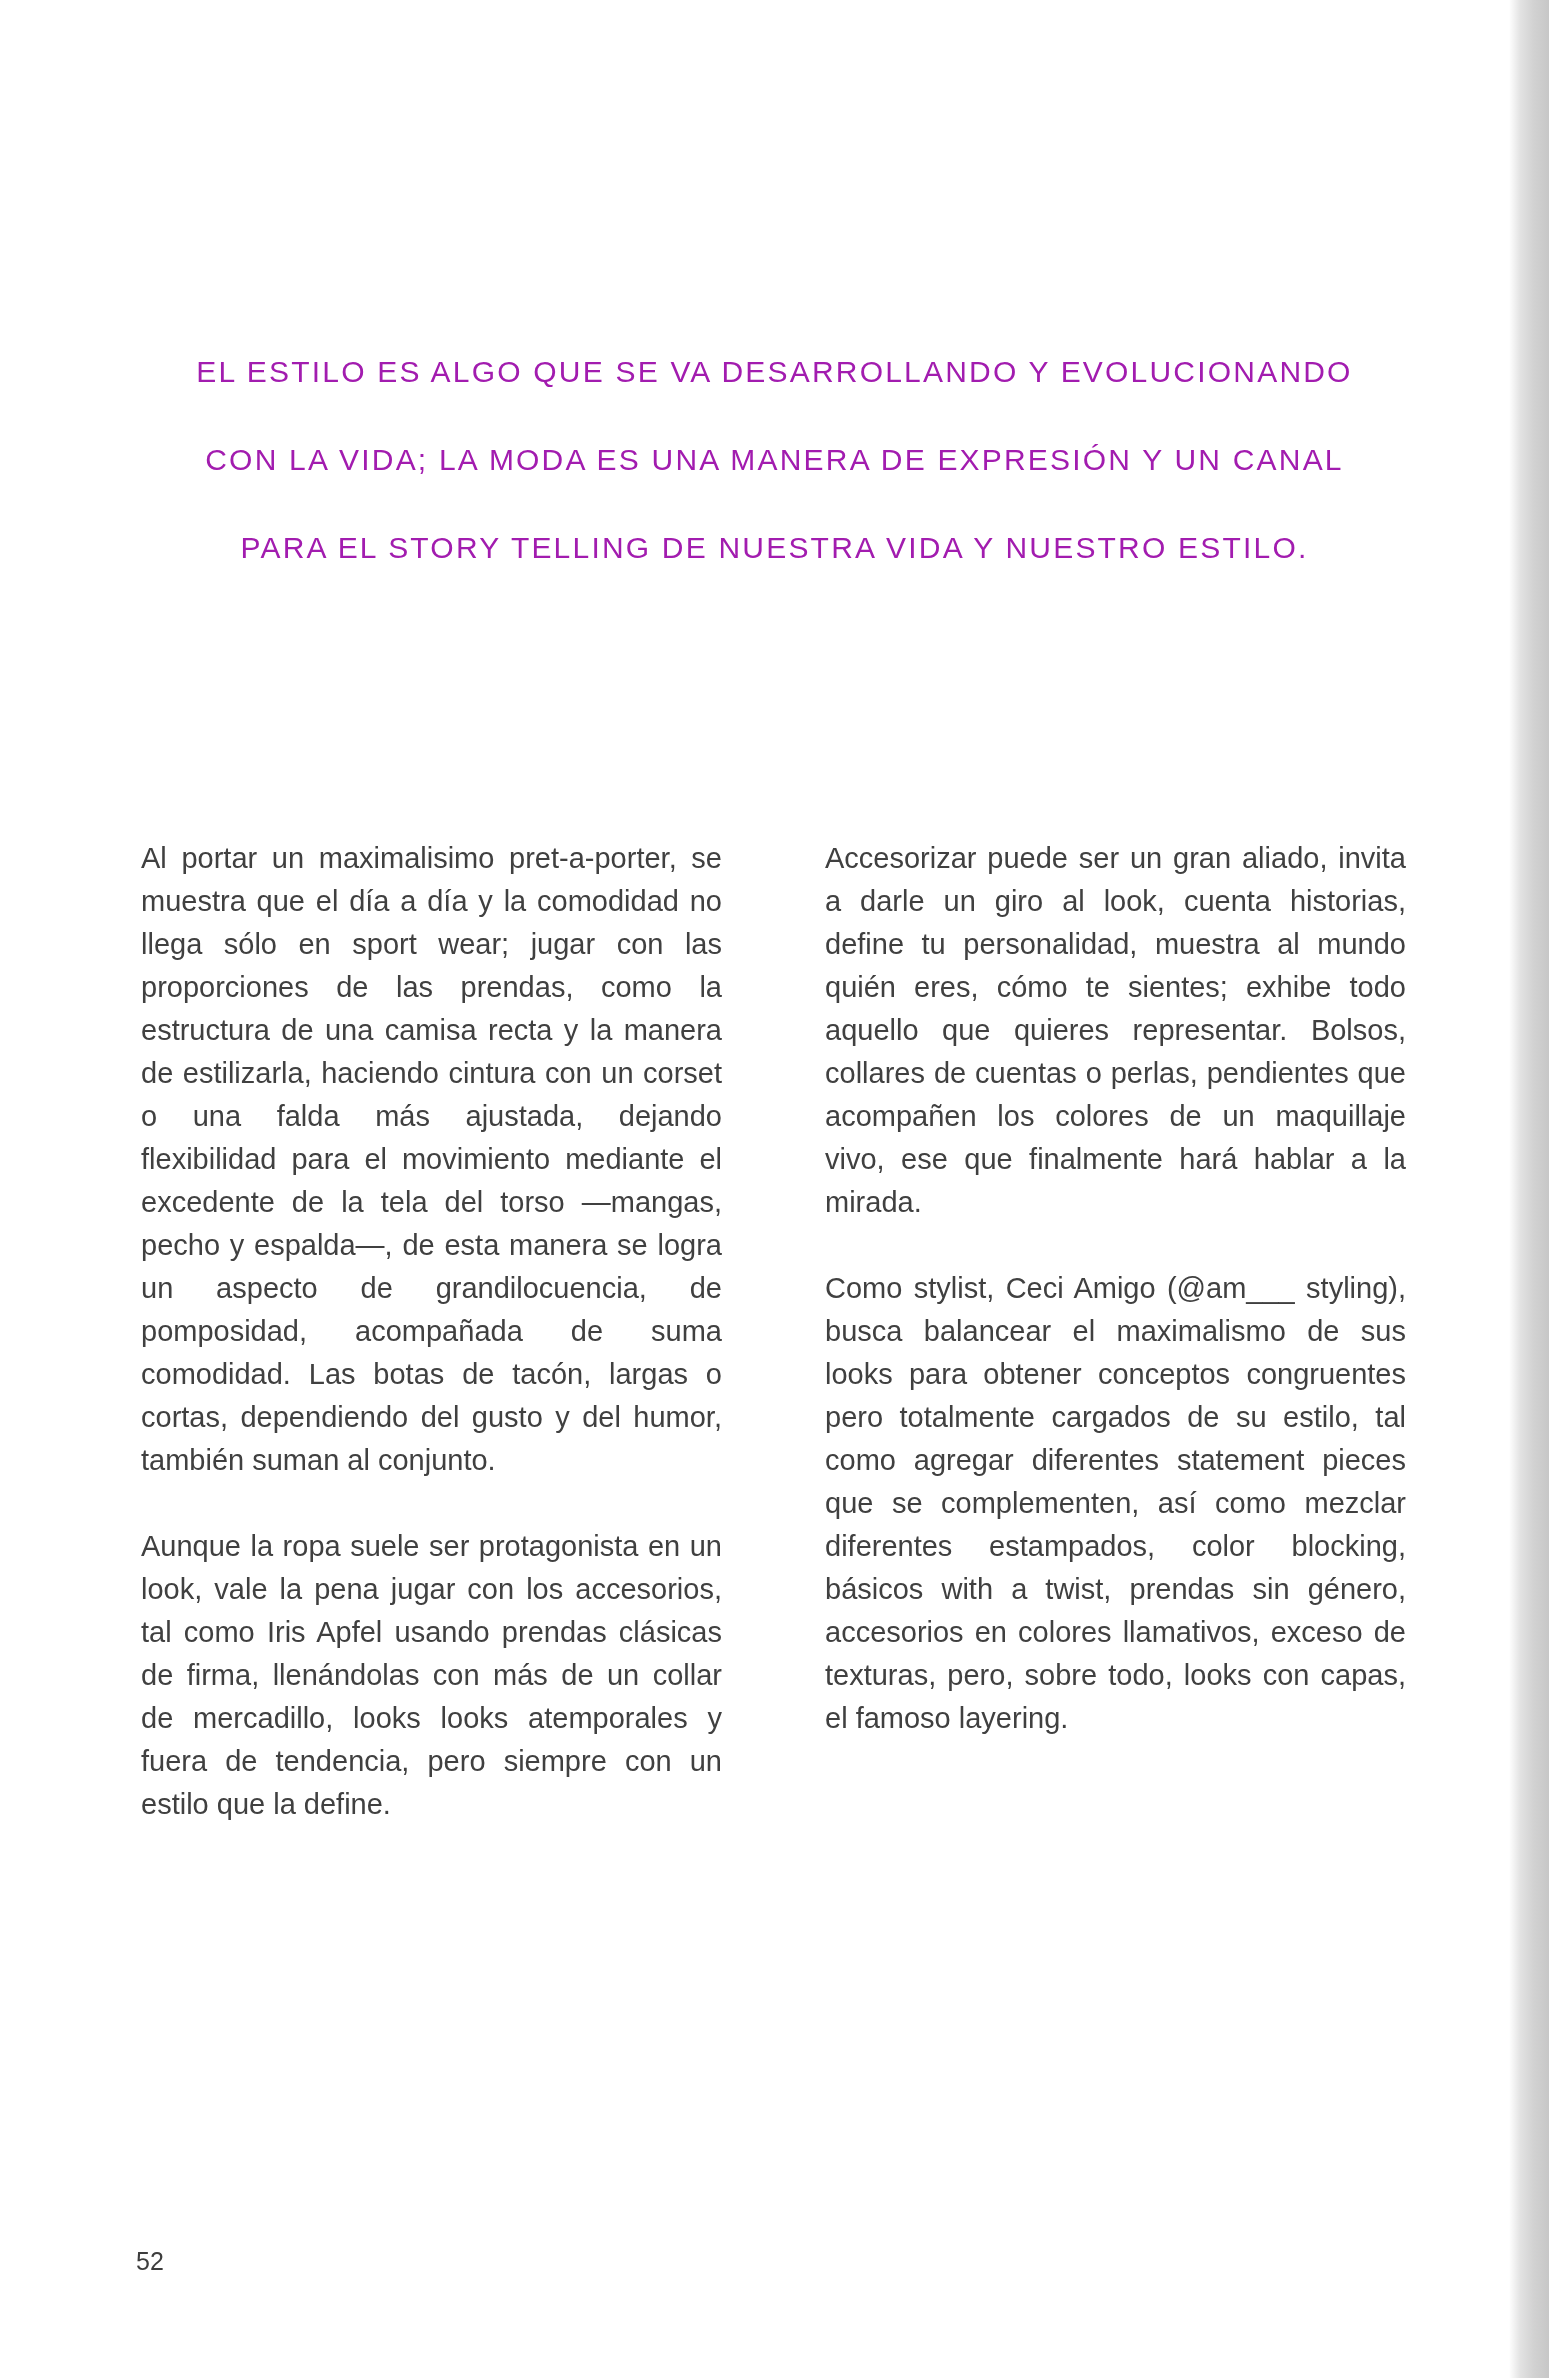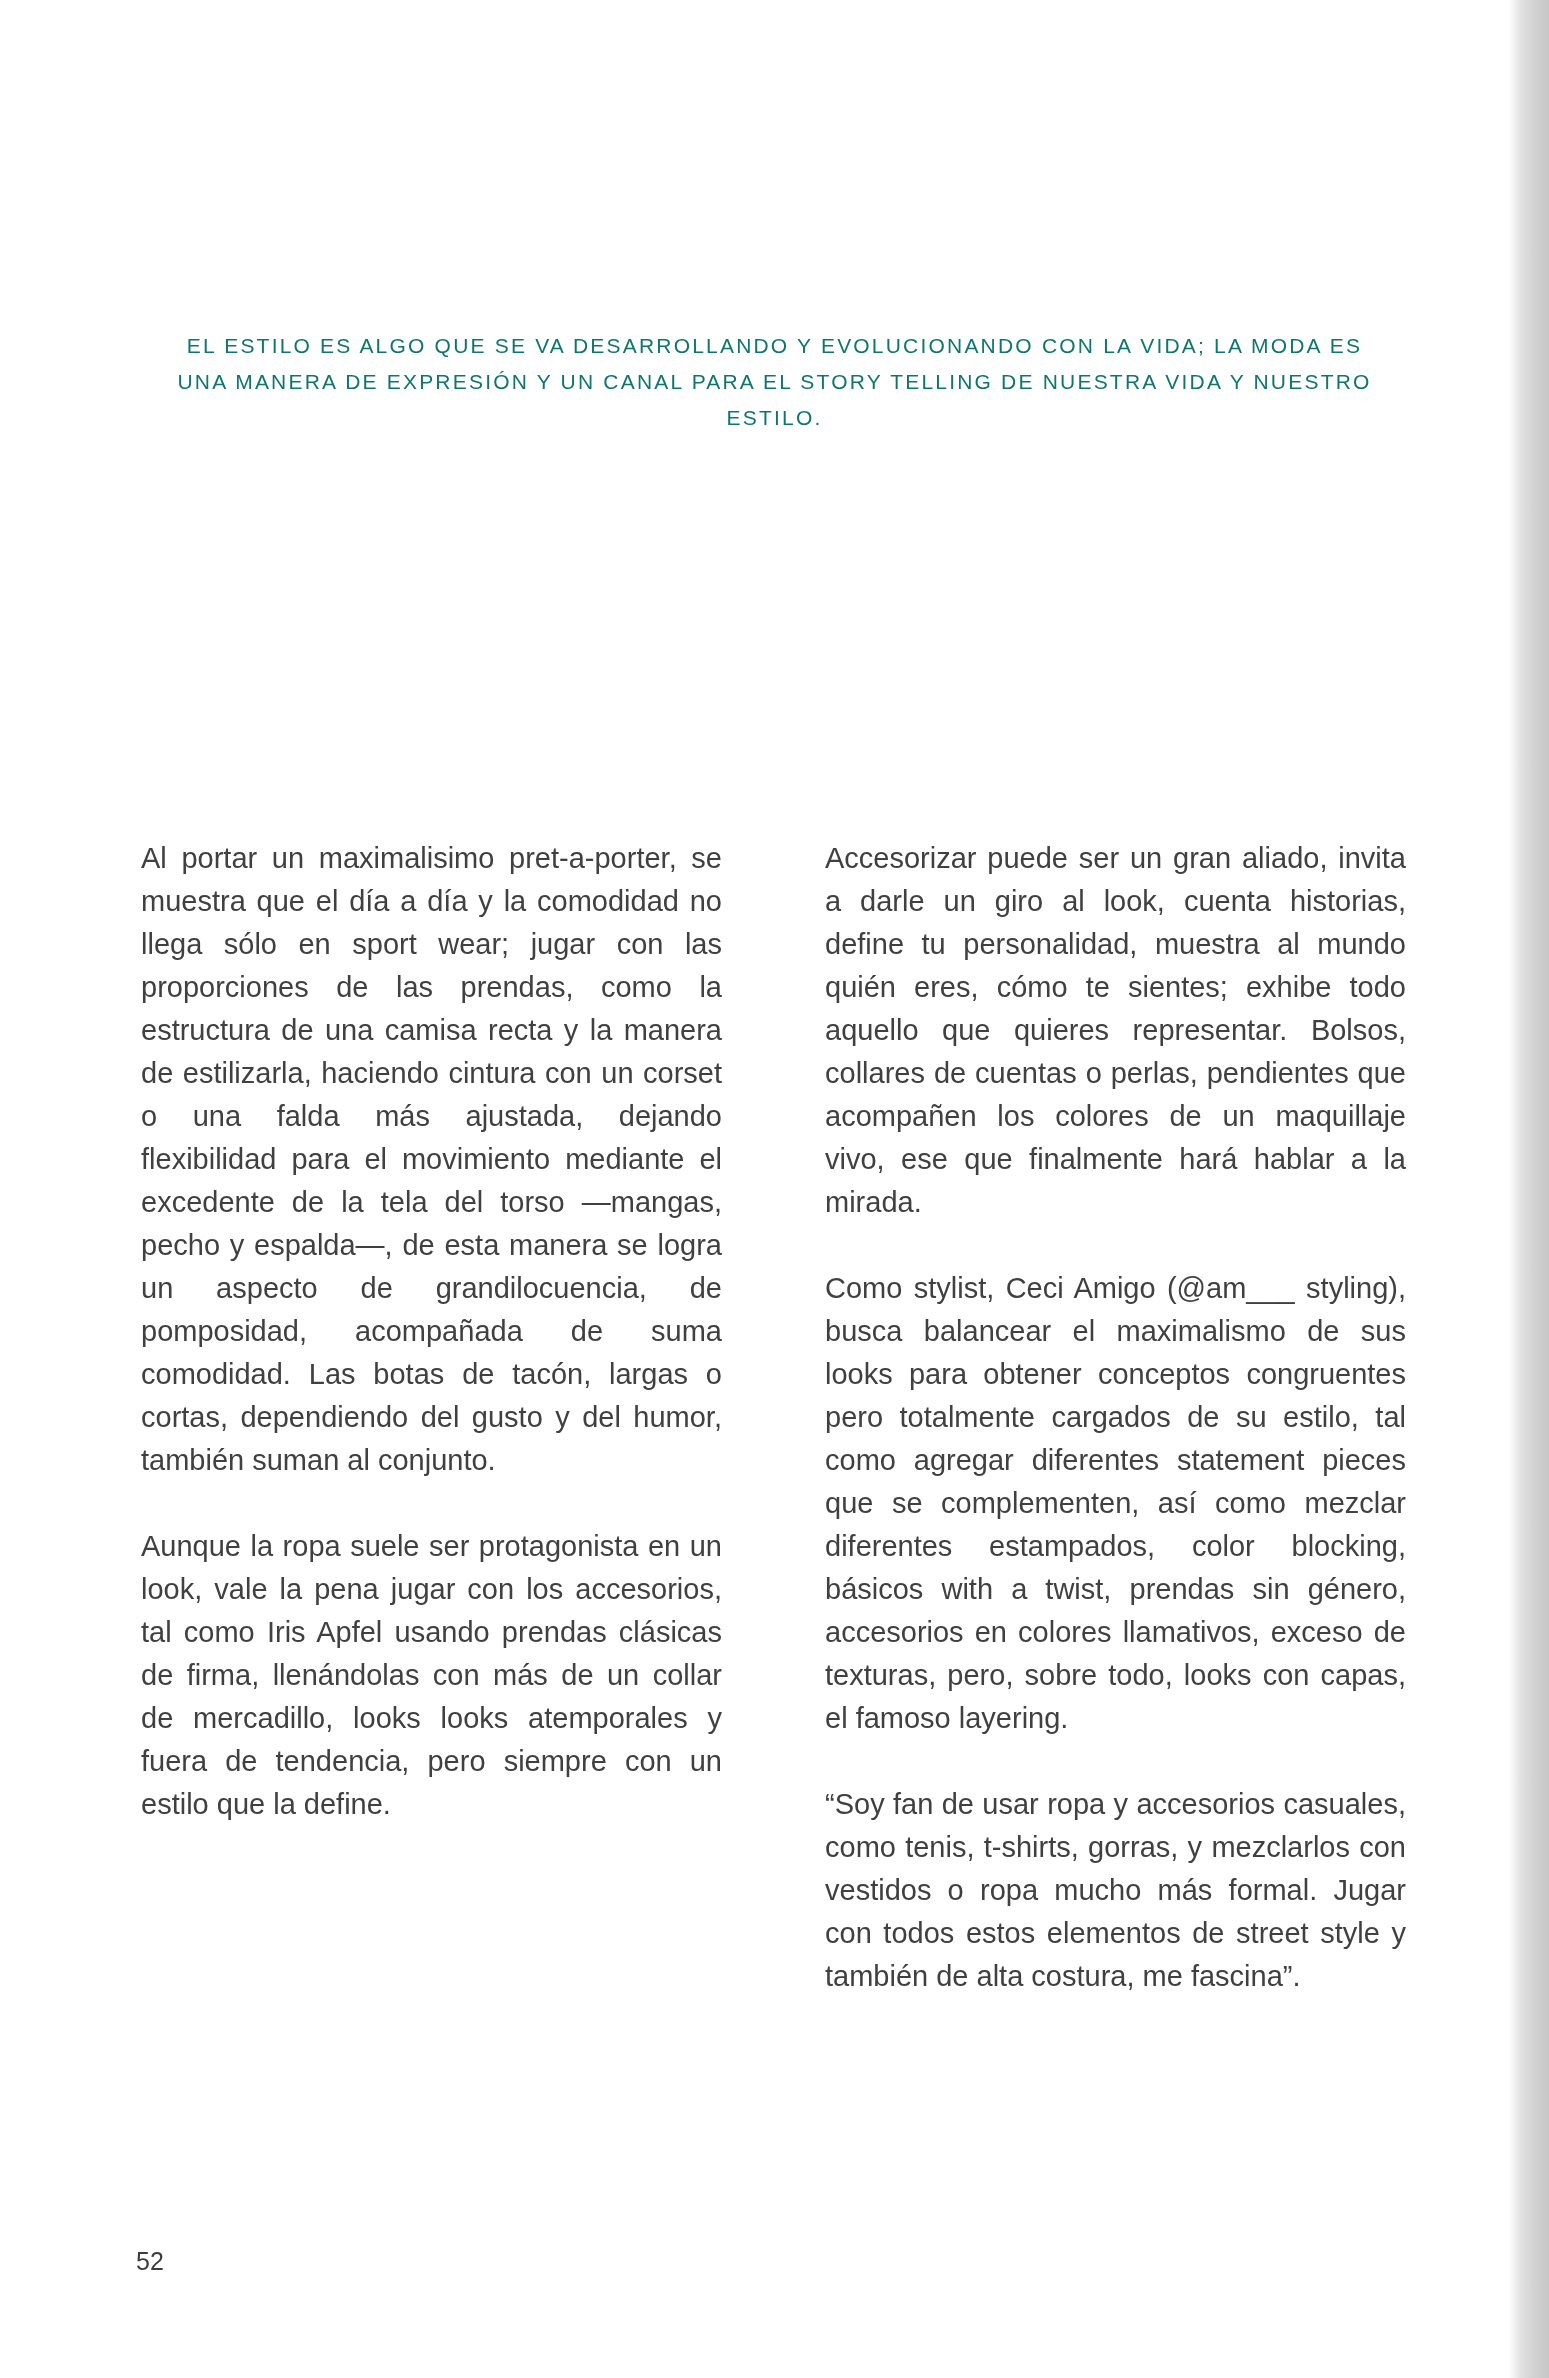--- a/index.html
+++ b/index.html
@@ -20,25 +20,25 @@
   
   .quotes {
     position: absolute;
     top: 328px;
     left: 159px;
     width: 1231px;
     text-align: center;
   }
   .quote {
     margin: 0 0 60px 0;
-    font-size: 21px;
+    font-size: 30px;
     font-weight: 400;
     letter-spacing: 2.2px;
-    line-height: 36px;
-    color: #0f766e;
+    line-height: 88px;
+    color: #a21caf;
     text-transform: uppercase;
   }
 
   
   .columns {
     position: absolute;
     top: 837px;
     left: 141px;
     width: 1265px;
     display: flex;
@@ -91,21 +91,20 @@
   </div>
 
   <div class="columns">
     <div class="col">
       <p>Al portar un maximalisimo pret-a-porter, se muestra que el día a día y la comodidad no llega sólo en sport wear; jugar con las proporciones de las prendas, como la estructura de una camisa recta y la manera de estilizarla, haciendo cintura con un corset o una falda más ajustada, dejando flexibilidad para el movimiento mediante el excedente de la tela del torso —mangas, pecho y espalda—, de esta manera se logra un aspecto de grandilocuencia, de pomposidad, acompañada de suma comodidad. Las botas de tacón, largas o cortas, dependiendo del gusto y del humor, también suman al conjunto.</p>
       <p>Aunque la ropa suele ser protagonista en un look, vale la pena jugar con los accesorios, tal como Iris Apfel usando prendas clásicas de firma, llenándolas con más de un collar de mercadillo, looks looks atemporales y fuera de tendencia, pero siempre con un estilo que la define.</p>
     </div>
     <div class="col">
       <p>Accesorizar puede ser un gran aliado, invita a darle un giro al look, cuenta historias, define tu personalidad, muestra al mundo quién eres, cómo te sientes; exhibe todo aquello que quieres representar. Bolsos, collares de cuentas o perlas, pendientes que acompañen los colores de un maquillaje vivo, ese que finalmente hará hablar a la mirada.</p>
       <p>Como stylist, Ceci Amigo (@am___ styling), busca balancear el maximalismo de sus looks para obtener conceptos congruentes pero totalmente cargados de su estilo, tal como agregar diferentes statement pieces que se complementen, así como mezclar diferentes estampados, color blocking, básicos with a twist, prendas sin género, accesorios en colores llamativos, exceso de texturas, pero, sobre todo, looks con capas, el famoso layering.</p>
-      <p>“Soy fan de usar ropa y accesorios casuales, como tenis, t-shirts, gorras, y mezclarlos con vestidos o ropa mucho más formal. Jugar con todos estos elementos de street style y también de alta costura, me fascina”.</p>
     </div>
   </div>
 
   <div class="page-number">52</div>
 
   <div class="page-edge"></div>
 
 </div>
 
 

